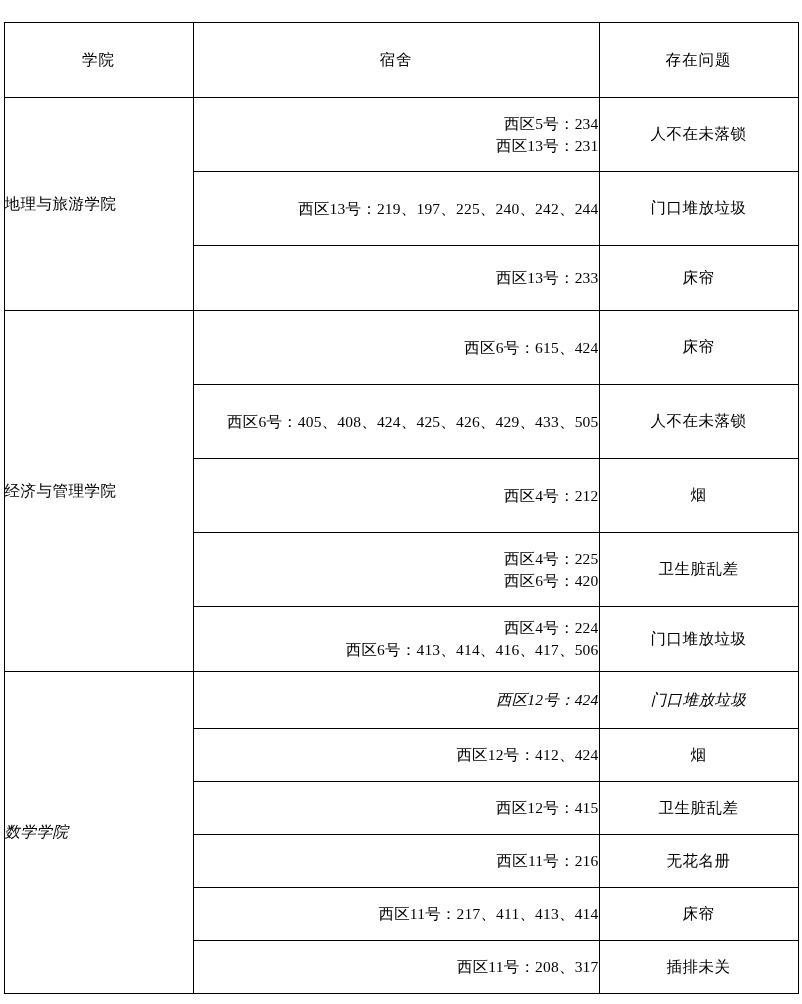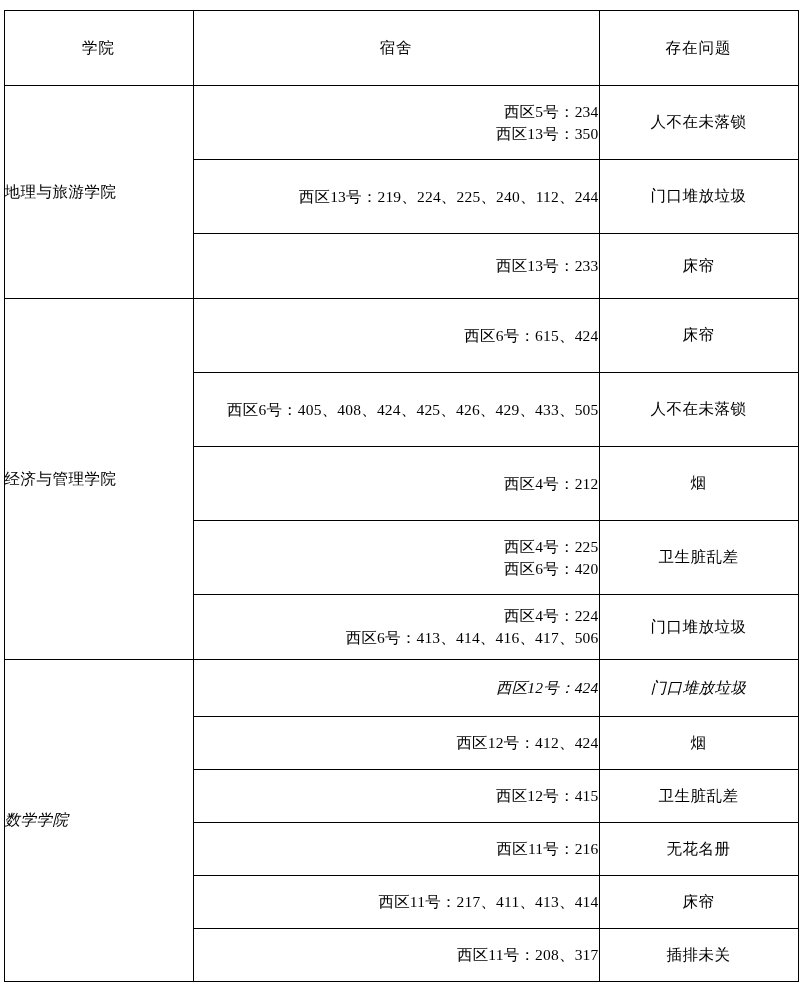--- a/index.html
+++ b/index.html
@@ -8,21 +8,21 @@
     background: #ffffff;
   }
   body {
     width: 802px;
     font-family: "Liberation Serif", "DejaVu Serif", serif;
     color: #000000;
   }
   .sheet {
     width: 802px;
     box-sizing: border-box;
-    padding: 10px 2px 0 2px;
+    padding: 22px 2px 0 2px;
   }
   table.dorm-table {
     border-collapse: collapse;
     table-layout: fixed;
     width: 794px;
     margin: 0 auto;
   }
   table.dorm-table td,
   table.dorm-table th {
     border: 1px solid #000000;
@@ -84,27 +84,27 @@
         <th>学院</th>
         <th>宿舍</th>
         <th>存在问题</th>
       </tr>
     </thead>
     <tbody id="table-body">
         <tr class="h-tall">
           <td class="college" rowspan="3">地理与旅游学院</td>
           <td class="dorm">
             <span class="dorm-line">西区5号：234</span>
-            <span class="dorm-line">西区13号：350</span>
+            <span class="dorm-line">西区13号：231</span>
           </td>
           <td class="issue">人不在未落锁</td>
         </tr>
         <tr class="h-tall">
           <td class="dorm">
-            <span class="dorm-line">西区13号：219、224、225、240、112、244</span>
+            <span class="dorm-line">西区13号：219、197、225、240、242、244</span>
           </td>
           <td class="issue">门口堆放垃圾</td>
         </tr>
         <tr class="h-mid">
           <td class="dorm">
             <span class="dorm-line">西区13号：233</span>
           </td>
           <td class="issue">床帘</td>
         </tr>
         <tr class="h-tall">

